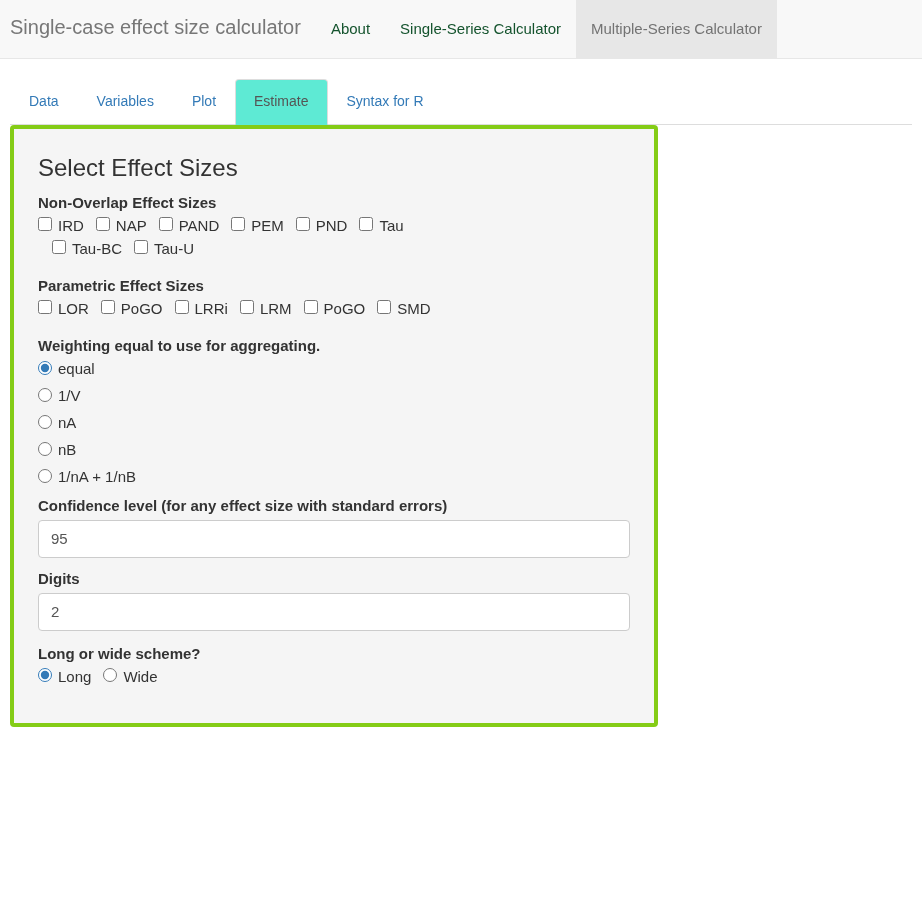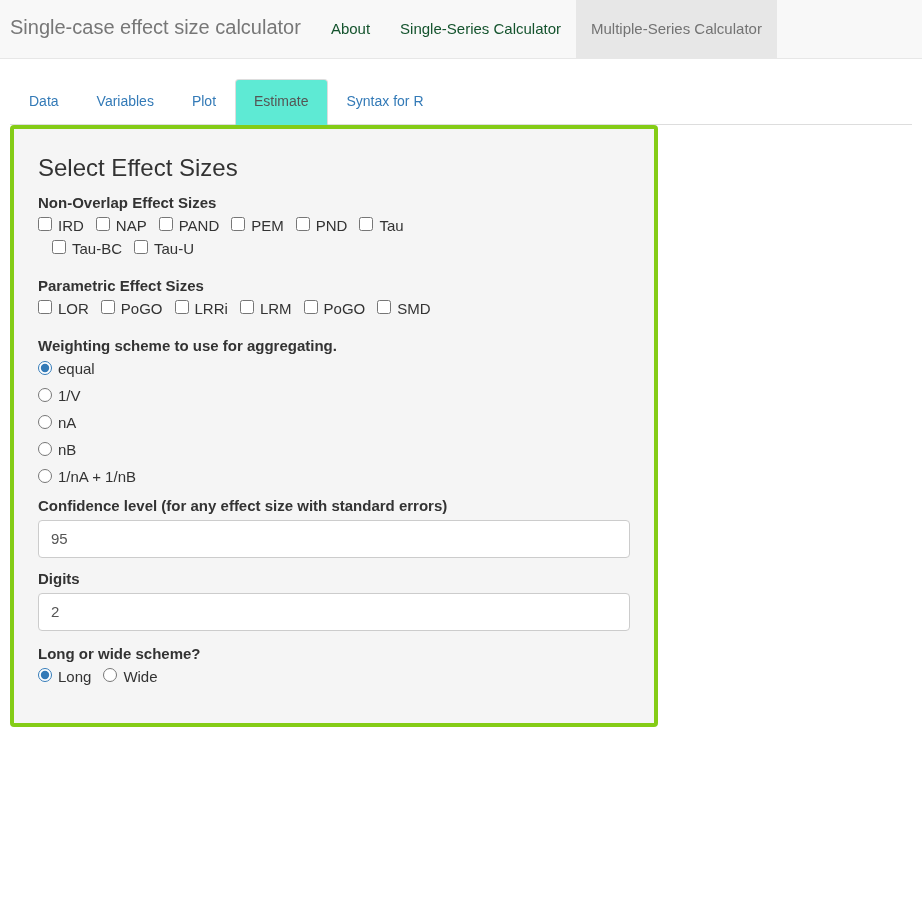--- a/index.html
+++ b/index.html
@@ -218,21 +218,21 @@
         <input type="checkbox" style="">
         <span>LRM</span>
       </label><label class="checkbox-inline">
         <input type="checkbox" style="">
         <span>PoGO</span>
       </label><label class="checkbox-inline">
         <input type="checkbox" style="">
         <span>SMD</span>
       </label></div>
 
-  <label class="control-label">Weighting scheme to use for aggregating.</label>
+  <label class="control-label">Weighting equal to use for aggregating.</label>
   <div id="weighting-group">
       <label class="radio-block">
         <input type="radio" name="weighting" checked="" style="">
         <span>equal</span>
       </label>
       <label class="radio-block">
         <input type="radio" name="weighting" style="">
         <span>1/V</span>
       </label>
       <label class="radio-block">

